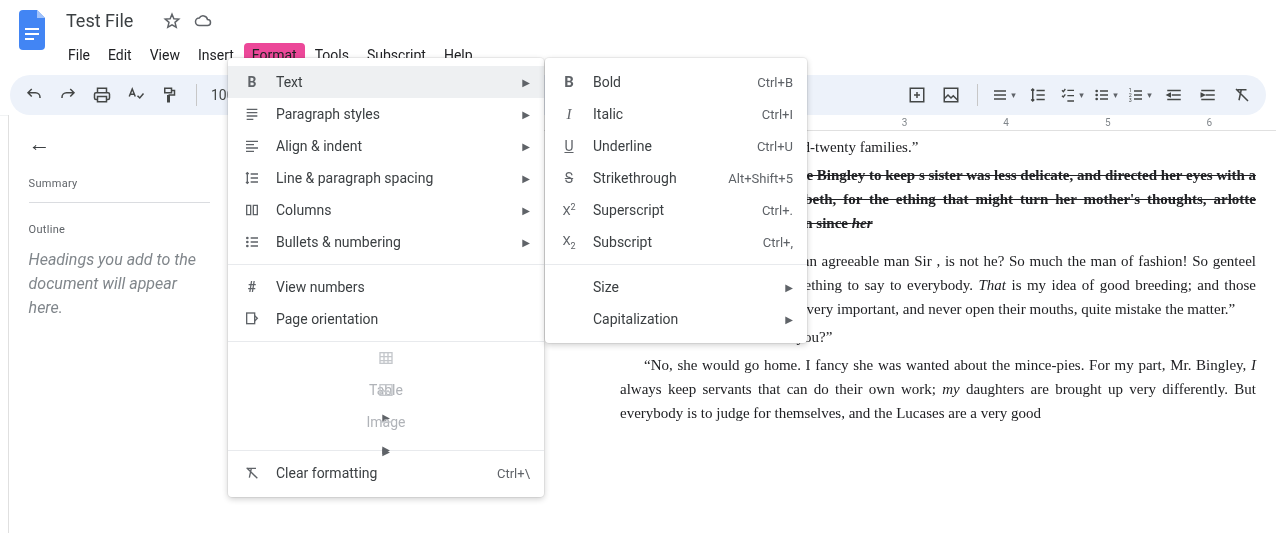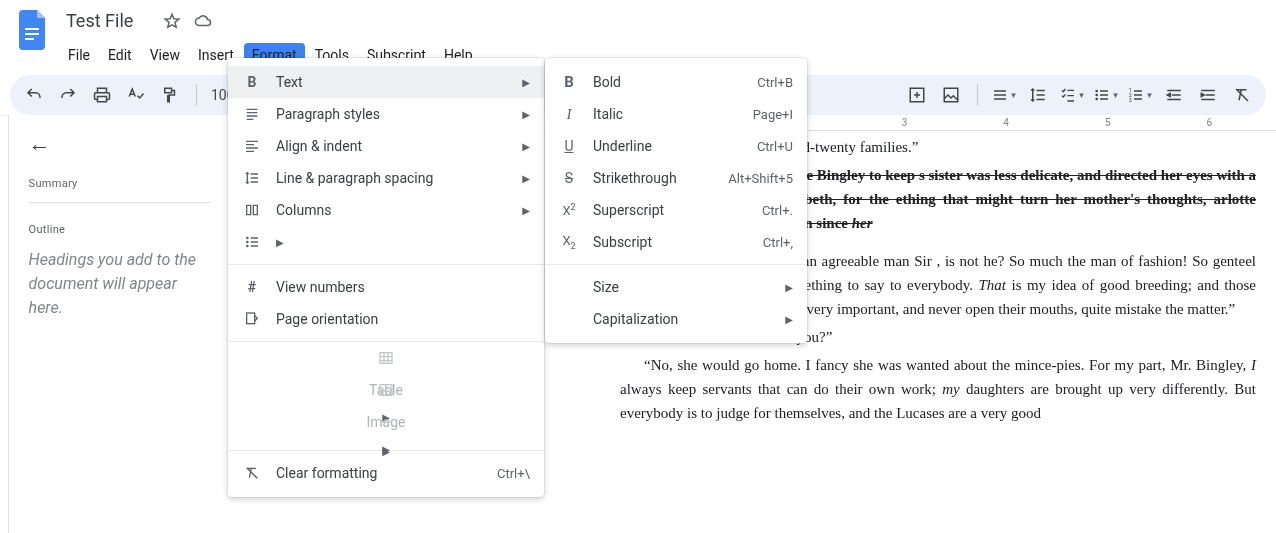--- a/index.html
+++ b/index.html
@@ -28,21 +28,21 @@
   .title-row { display: flex; align-items: center; gap: 24px; }
   .doc-title { font-size: 18px; color: #3c4043; padding: 2px 6px; }
   .title-icons { display: flex; gap: 12px; color: #5f6368; }
   .menu-row { display: flex; gap: 2px; margin-top: 10px; }
   .menu-item {
     padding: 4px 8px;
     border-radius: 4px;
     color: #202124;
     cursor: pointer;
   }
-  .menu-item.active { background: #3b82f6; }
+  .menu-item.active { background: #ec4899; }
   .toolbar {
     margin: 8px 10px 0 10px;
     background: #edf2fa;
     border-radius: 24px;
     height: 40px;
     display: flex;
     align-items: center;
     padding: 0 12px;
     gap: 10px;
     color: #444746;
@@ -333,20 +333,21 @@
   </div>
   <div class="mi">
     <span class="mi-icon">
         <svg width="16" height="16" viewBox="0 0 24 24">
           <circle cx="5" cy="6" r="2" fill="#5f6368"></circle>
           <circle cx="5" cy="12" r="2" fill="#5f6368"></circle>
           <circle cx="5" cy="18" r="2" fill="#5f6368"></circle>
           <path stroke="#5f6368" stroke-width="2" d="M10 6h11M10 12h11M10 18h11"></path>
         </svg>
       </span>
+    <span class="mi-label">Bullets &amp; numbering</span>
     <span class="mi-arrow">▶</span>
   </div>
   <div class="msep"></div>
   <div class="mi">
     <span class="mi-icon">
         <b style="font-size:14px">#</b>
       </span>
     <span class="mi-label">View numbers</span>
   </div>
   <div class="mi">
@@ -405,21 +406,21 @@
         <b style="font-size:15px">B</b>
       </span>
     <span class="mi-label">Bold</span>
     <span class="mi-shortcut">Ctrl+B</span>
   </div>
   <div class="mi">
     <span class="mi-icon">
         <i style="font-family:serif;font-size:15px">I</i>
       </span>
     <span class="mi-label">Italic</span>
-    <span class="mi-shortcut">Page+I</span>
+    <span class="mi-shortcut">Ctrl+I</span>
   </div>
   <div class="mi">
     <span class="mi-icon">
         <u style="font-size:14px">U</u>
       </span>
     <span class="mi-label">Underline</span>
     <span class="mi-shortcut">Ctrl+U</span>
   </div>
   <div class="mi">
     <span class="mi-icon">

